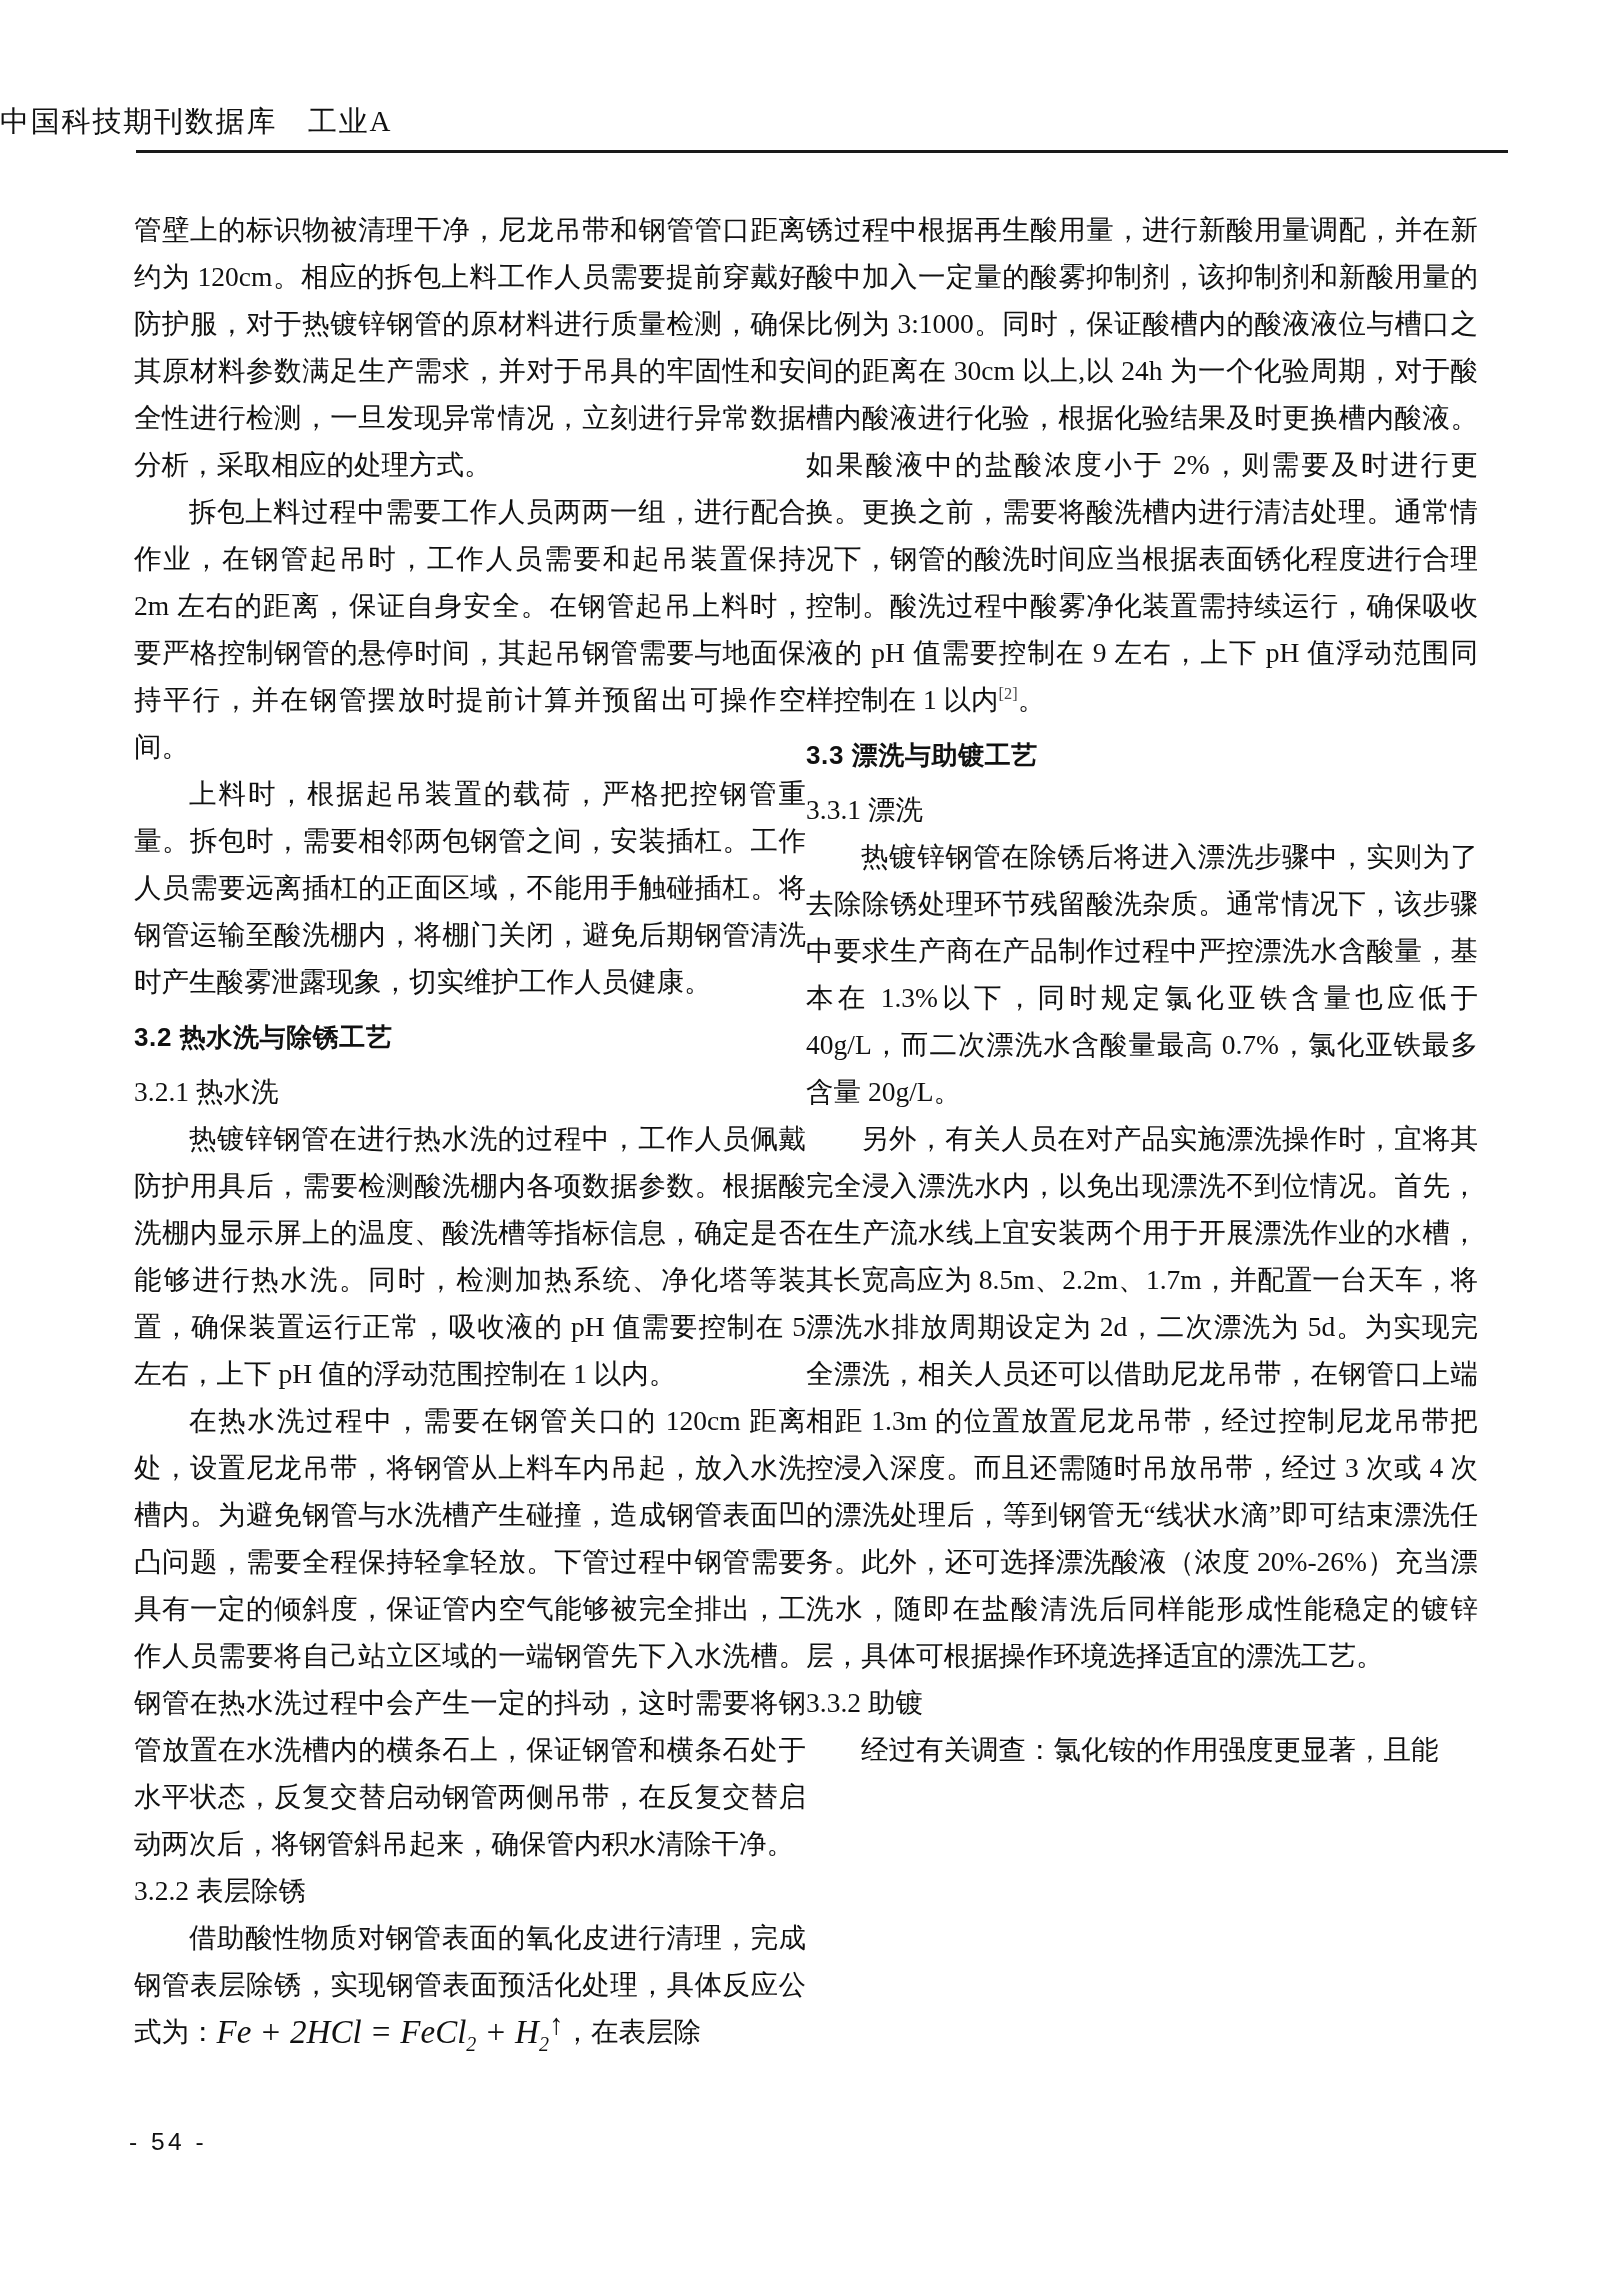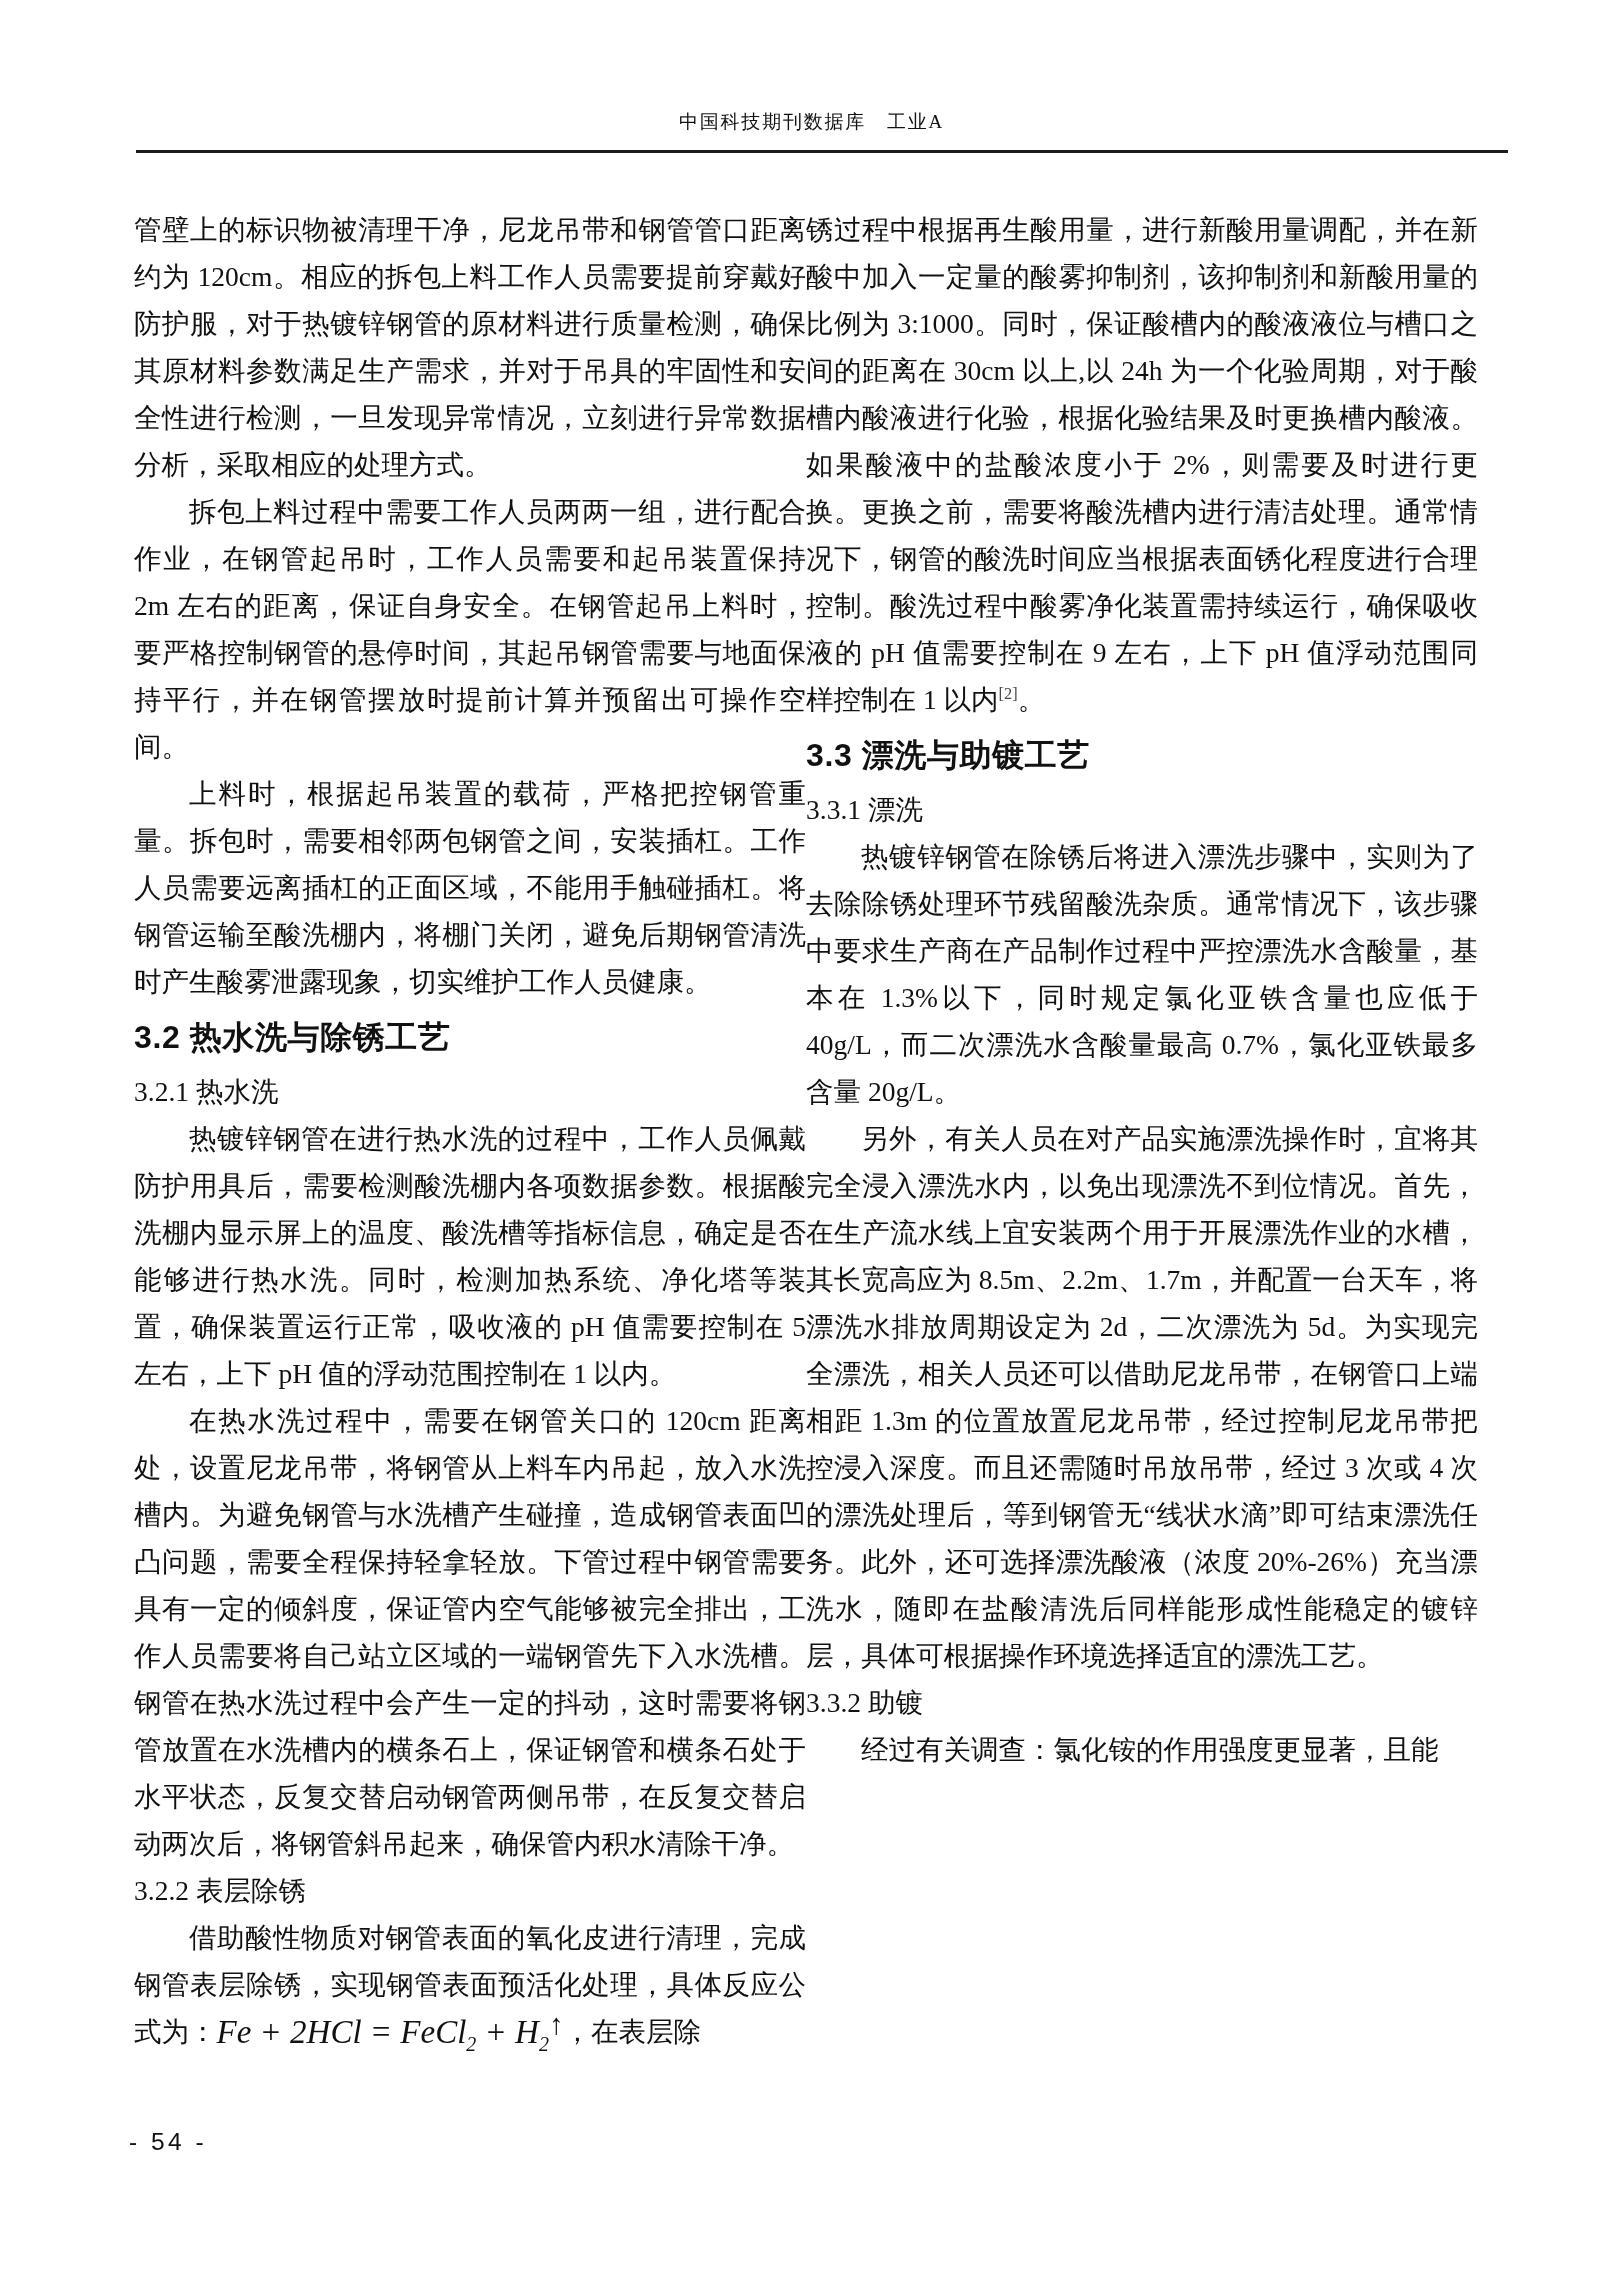--- a/index.html
+++ b/index.html
@@ -11,22 +11,21 @@
   html,body{margin:0;padding:0;}
   body{
     width:1623px;height:2295px;position:relative;
     background:var(--paper);
     font-family:"Liberation Serif","DejaVu Serif",serif;
     color:var(--text);
     overflow:hidden;
   }
   .journal-header{
     position:absolute;top:104px;left:0;width:1623px;
-    text-align:center;
-    font-size:19px;line-height:35px;
+    font-size:29px;line-height:35px;
     letter-spacing:1.8px;
     color:var(--text);
   }
   .header-rule{
     position:absolute;top:150px;left:136px;width:1372px;height:2.9px;
     background:var(--rule);border:none;margin:0;
   }
   .columns{
     position:absolute;top:206px;left:134px;width:1372px;
     display:flex;
@@ -37,21 +36,21 @@
     font-size:27.5px;line-height:47px;
     text-align:justify;
     text-align-last:left;
     color:var(--text);
   }
   .body-para.indent{text-indent:2em;}
   .sec-heading{
     margin:15px 0 13px 0;
     font-family:"Liberation Sans","DejaVu Sans",sans-serif;
     font-weight:700;
-    font-size:32px;line-height:35px;
+    font-size:26px;line-height:35px;
     letter-spacing:0.6px;
     color:var(--text);
   }
   .subsec-heading{
     margin:0;
     font-weight:400;
     font-size:27.5px;line-height:47px;
     color:var(--text);
   }
   sup.citation{

